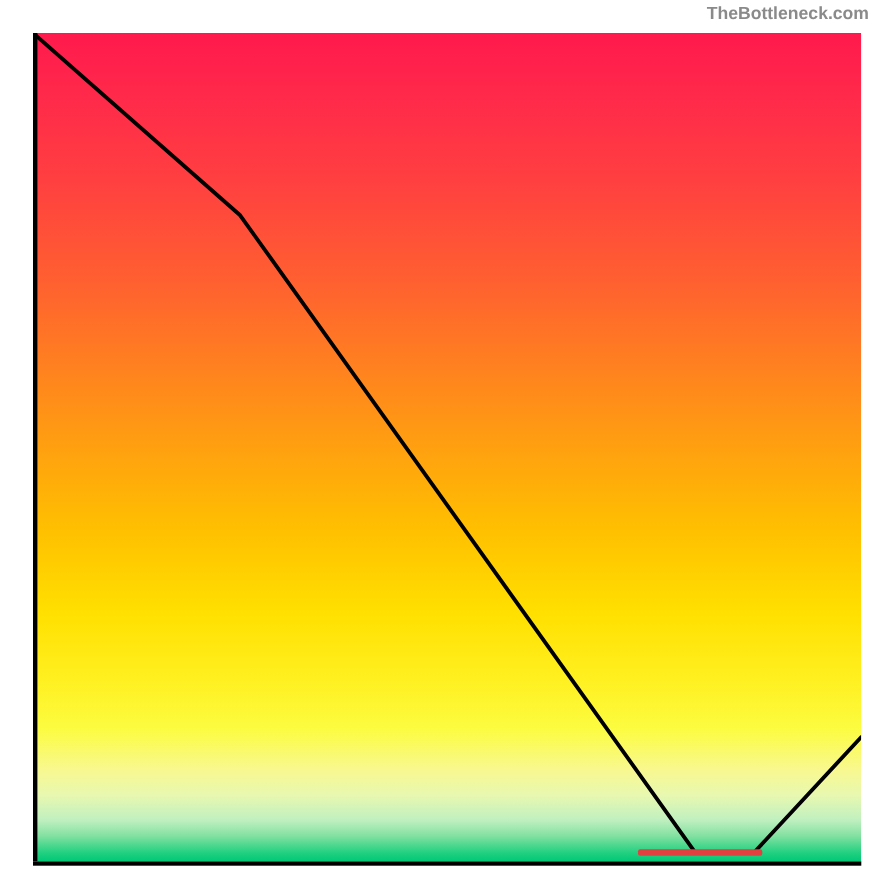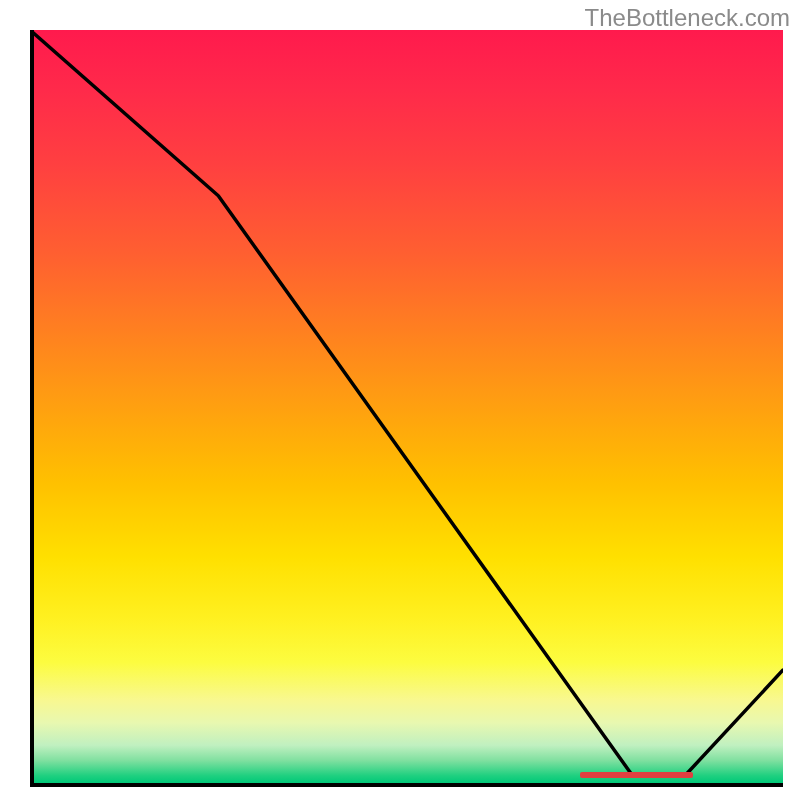--- a/index.html
+++ b/index.html
@@ -8,23 +8,23 @@
     width: 800px;
     height: 800px;
     background: #ffffff;
     font-family: Arial, sans-serif;
     position: relative;
   }
   .attribution {
     position: absolute;
     top: 4px;
     right: 10px;
-    font-size: 24px;
+    font-size: 16px;
     color: #8a8a8a;
-    font-weight: normal;
+    font-weight: bold;
   }
   .plot-outer {
     position: absolute;
     left: 30px;
     top: 30px;
     width: 753px;
     height: 753px;
     background: #ffffff;
   }
   .plot-area {

